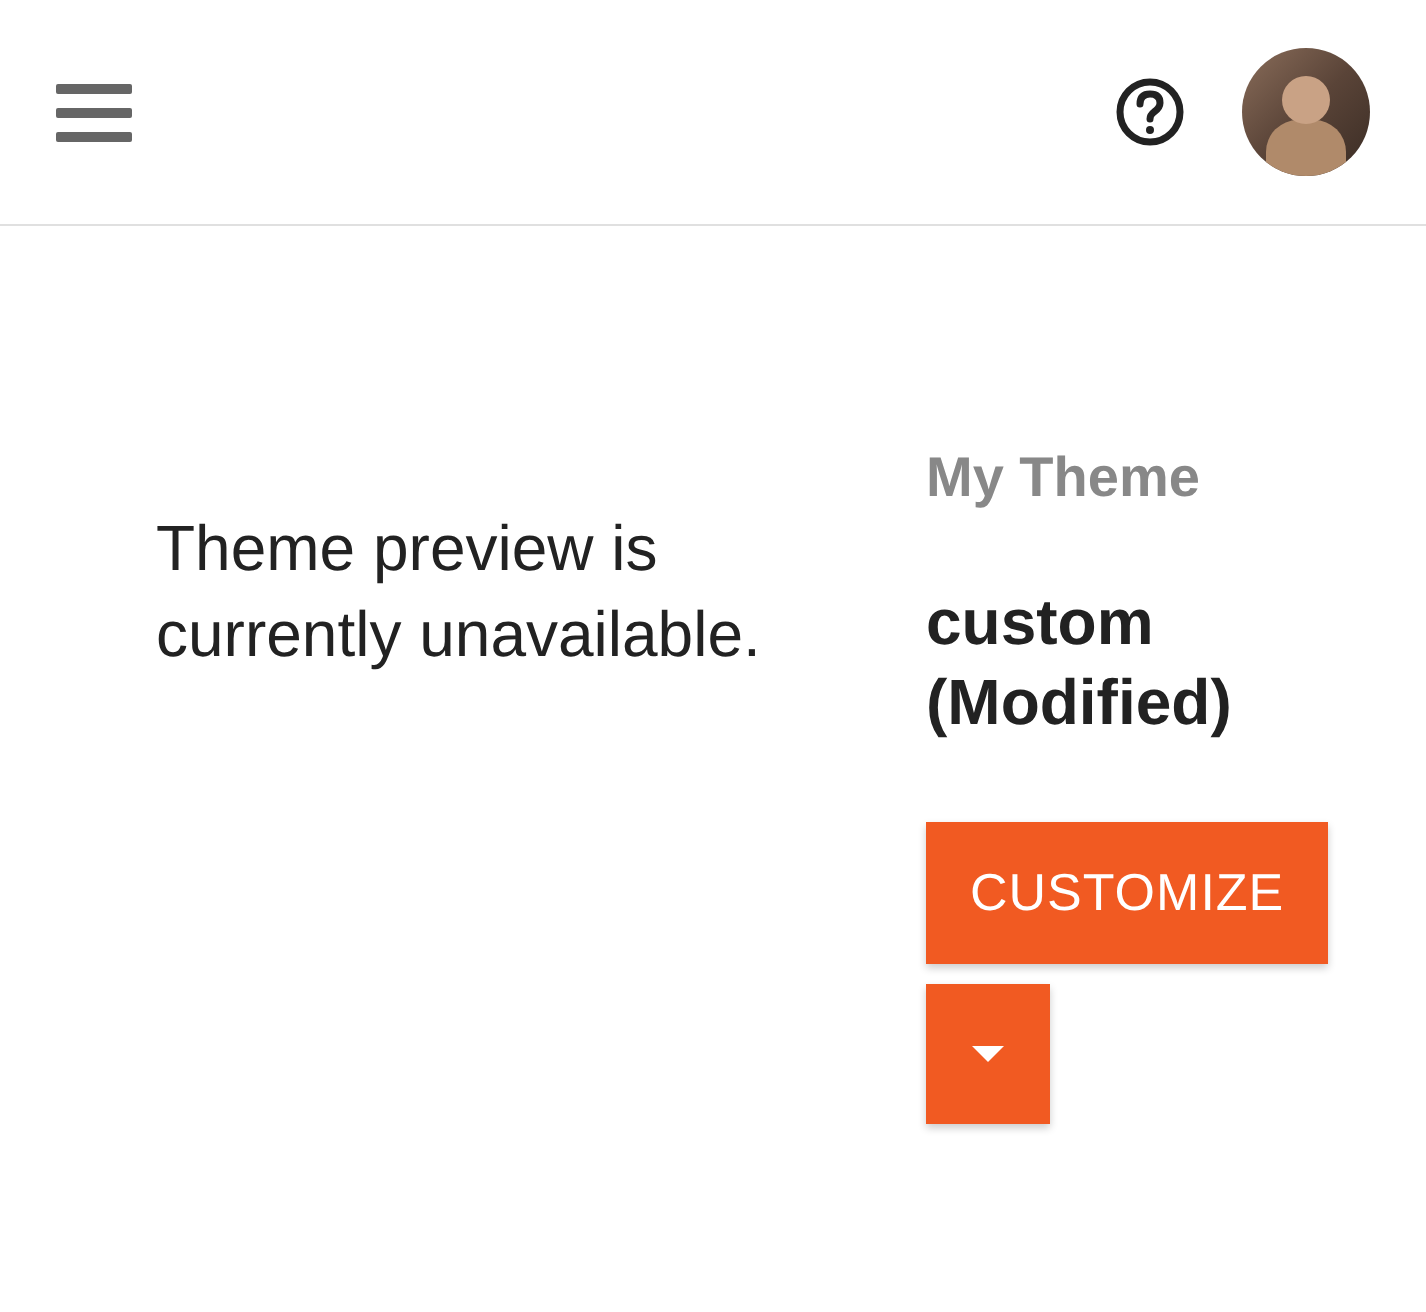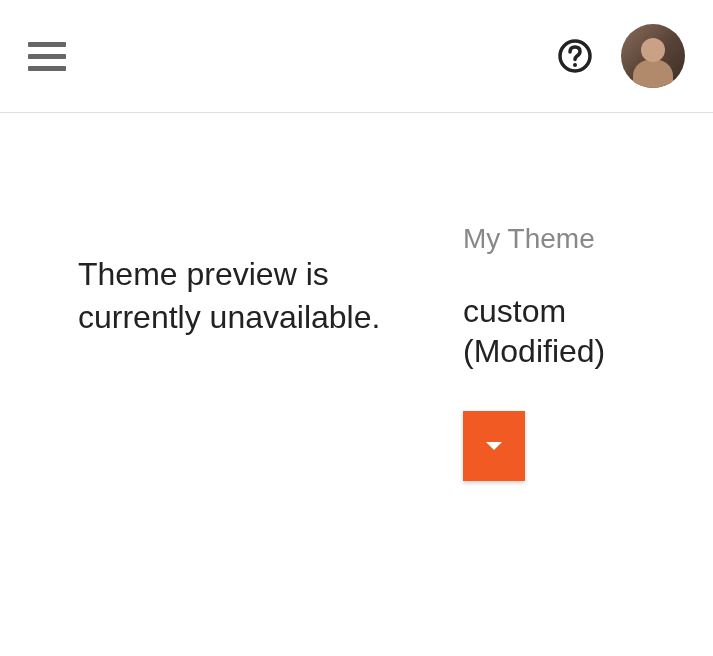--- a/index.html
+++ b/index.html
@@ -98,28 +98,28 @@
       line-height: 1.35;
       font-weight: 400;
     }
     .theme-section {
       width: 210px;
       padding-top: 0;
     }
     .theme-label {
       font-size: 28px;
       color: #888;
-      font-weight: 400;
+      font-weight: 700;
       margin-bottom: 36px;
       margin-top: -30px;
     }
     .theme-name {
       font-size: 32px;
       color: #222;
-      font-weight: 400;
+      font-weight: 700;
       line-height: 1.25;
       margin-bottom: 40px;
     }
     .button-group {
       display: flex;
       flex-direction: column;
       gap: 10px;
       align-items: flex-start;
     }
     .customize-btn {
@@ -170,20 +170,21 @@
 </div>
 
 <div class="content">
   <div class="preview-section">
     <p class="preview-text">Theme preview is currently unavailable.</p>
   </div>
   <div class="theme-section">
     <div class="theme-label">My Theme</div>
     <div class="theme-name">custom (Modified)</div>
     <div class="button-group">
+      <button class="customize-btn">CUSTOMIZE</button>
       <button class="dropdown-btn">
         <svg width="20" height="12" viewBox="0 0 20 12">
           <path d="M 2 2 L 10 10 L 18 2 Z" fill="#fff"></path>
         </svg>
       </button>
     </div>
   </div>
 </div>
 
 </body></html>

